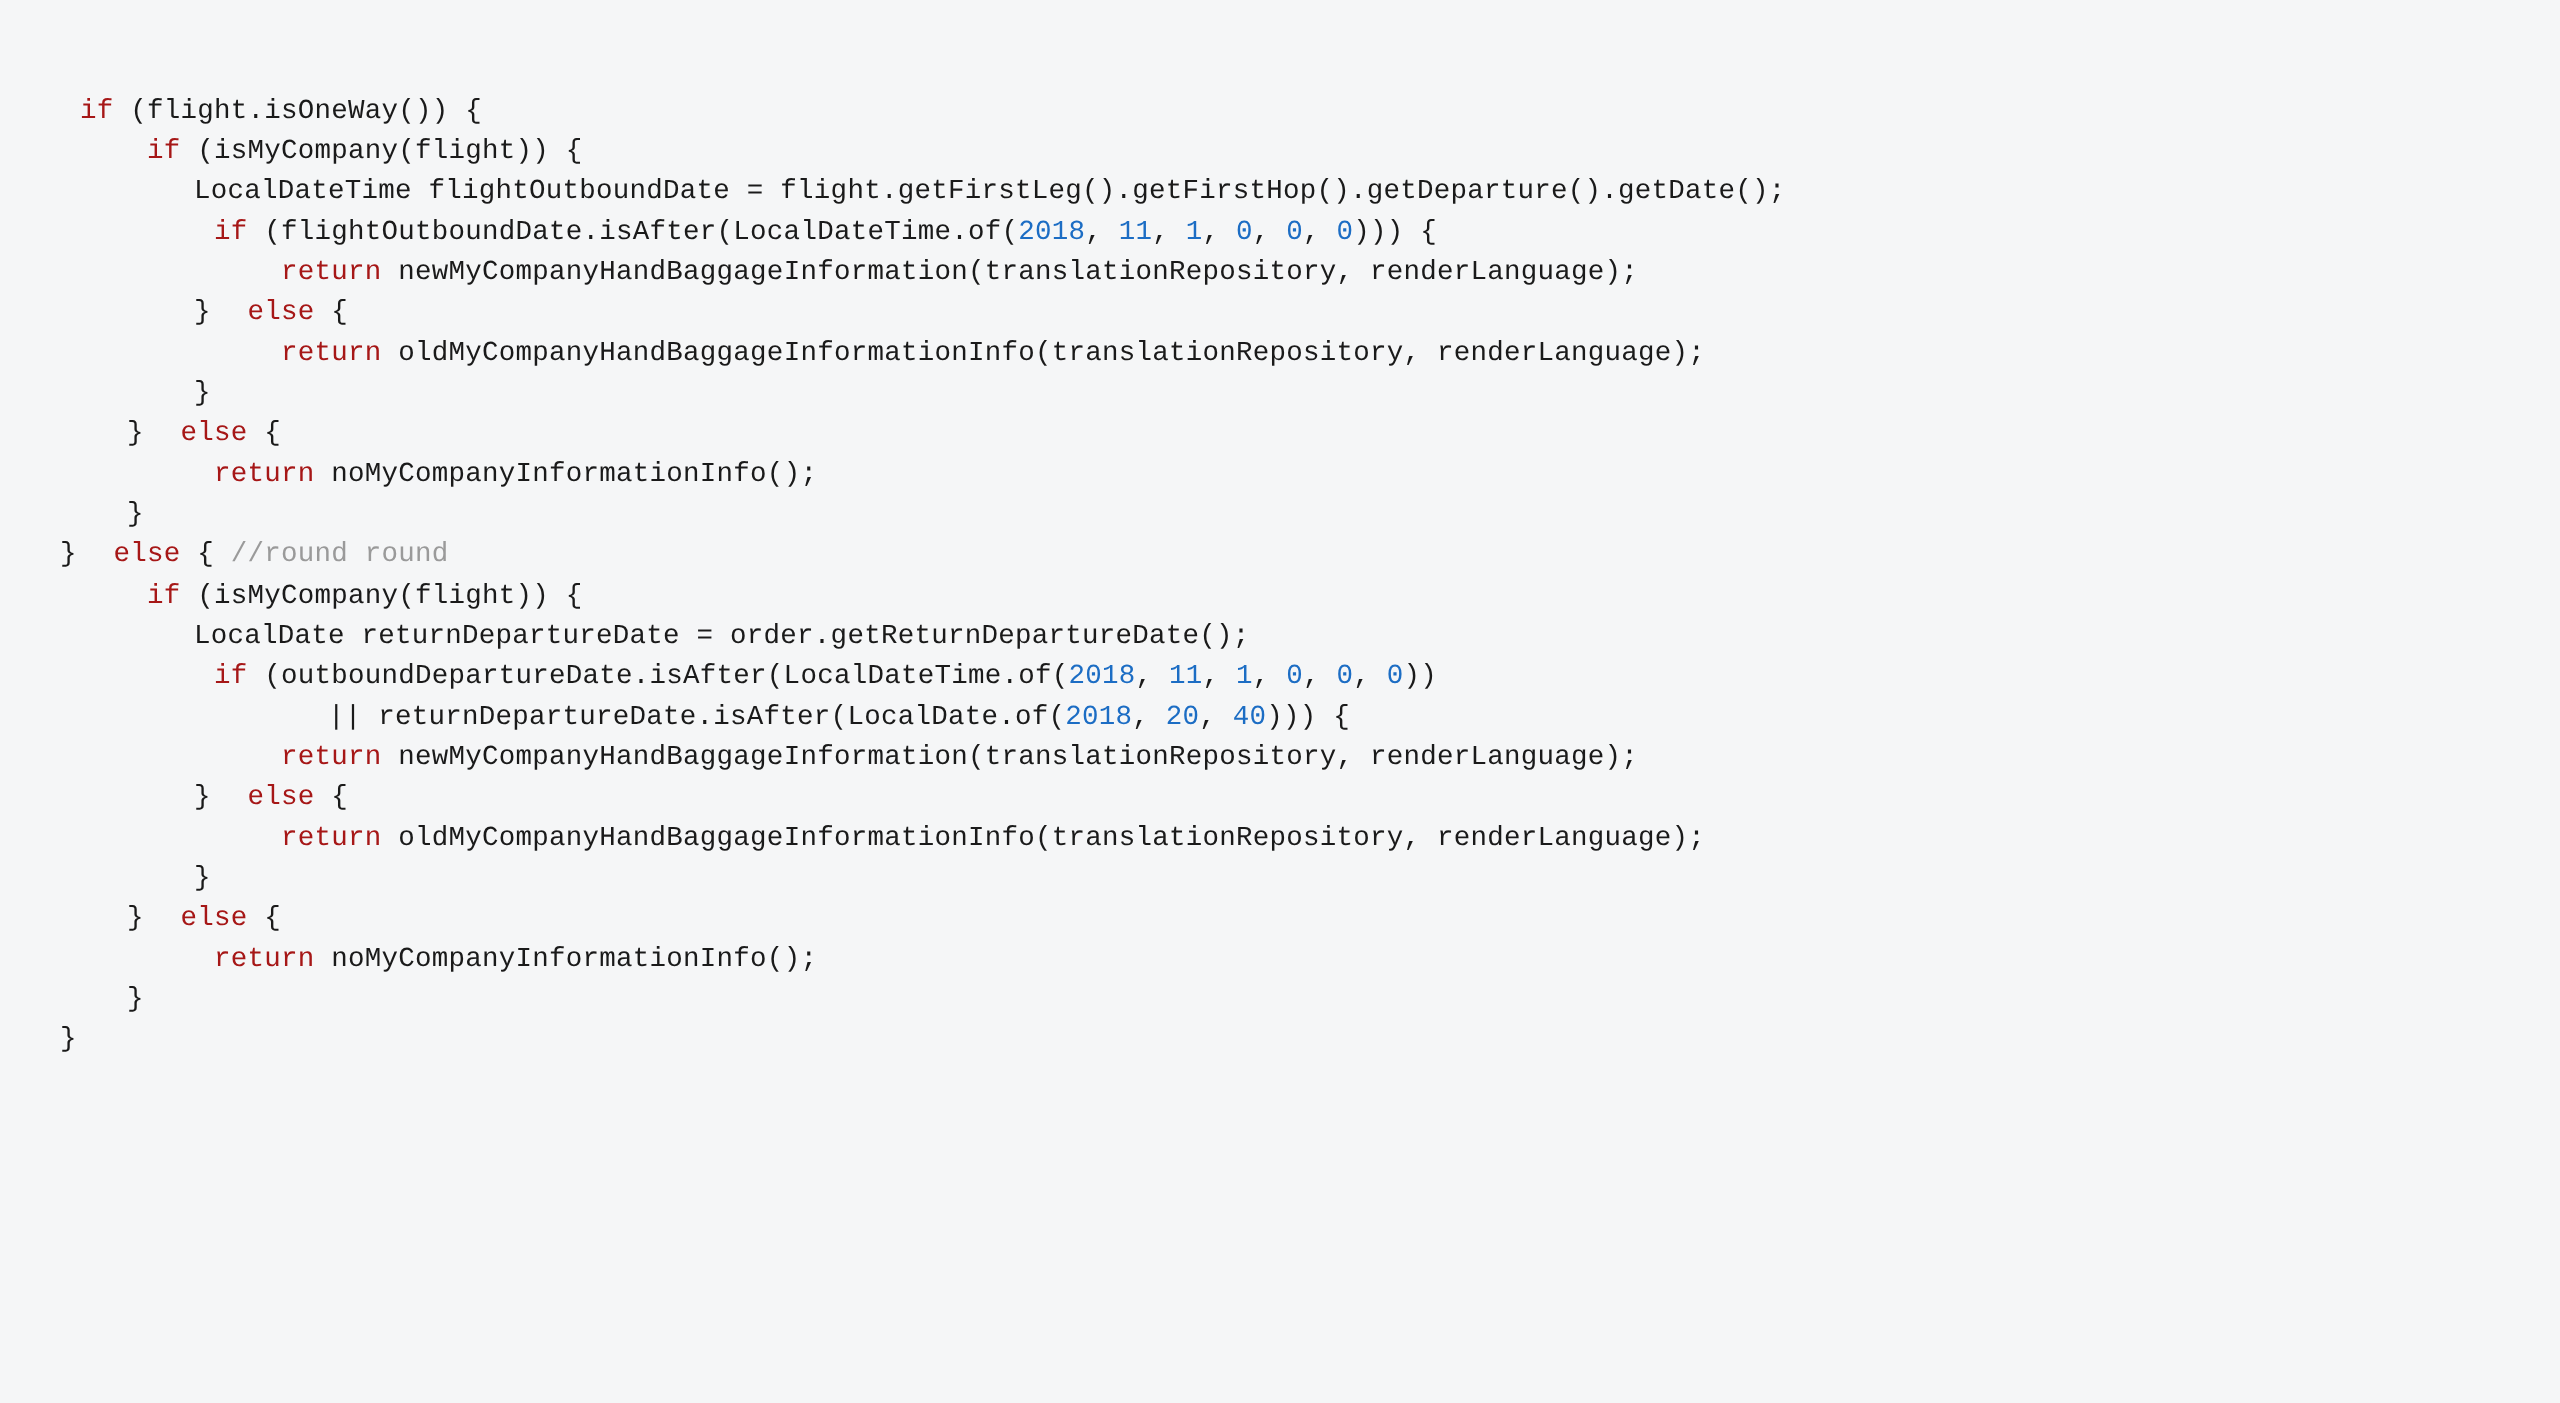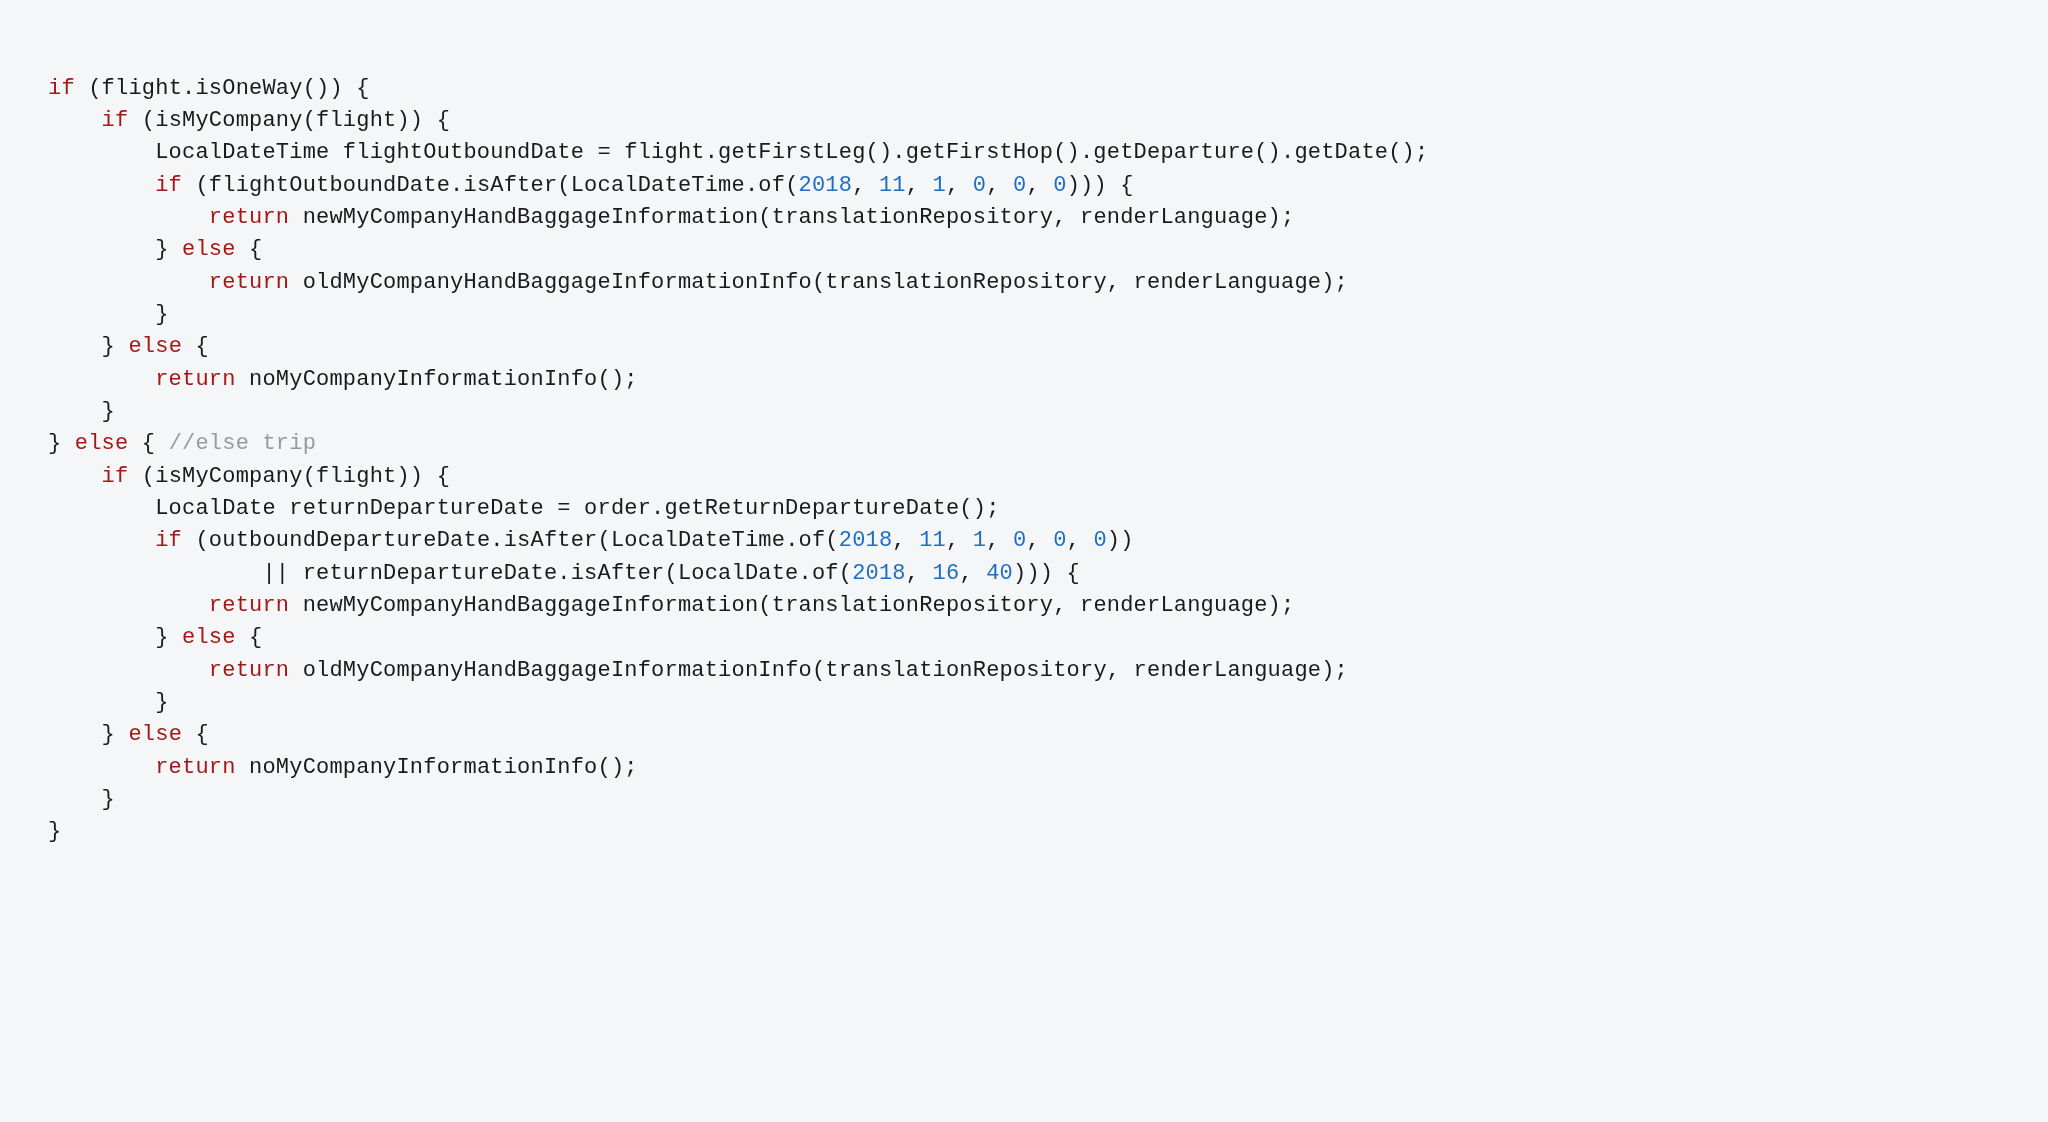--- a/index.html
+++ b/index.html
@@ -10,44 +10,44 @@
     body {
       background: #f5f6f7;
       font-family: 'SF Mono', 'Monaco', 'Menlo', 'Consolas', 'Courier New', monospace;
       font-size: 22px;
       line-height: 1.47;
       color: #1a1a1a;
       padding: 8px 0 8px 48px;
       white-space: pre;
       letter-spacing: 0.2px;
     }
-    .kw { color: #a61717; }
+    .kw { color: #a61717; margin-left: 16px; }
     .num { color: #1c6dc4; margin-top: 16px; }
     .cmt { color: #9a9a9a; }
     .txt { color: #1a1a1a; }
   </style>
 </head>
 <body>
 
 <div id="code-root"><span class="kw">if</span><span class="txt"> (flight.isOneWay()) {
 </span><span class="txt">    </span><span class="kw">if</span><span class="txt"> (isMyCompany(flight)) {
 </span><span class="txt">        LocalDateTime flightOutboundDate = flight.getFirstLeg().getFirstHop().getDeparture().getDate();
 </span><span class="txt">        </span><span class="kw">if</span><span class="txt"> (flightOutboundDate.isAfter(LocalDateTime.of(</span><span class="num">2018</span><span class="txt">, </span><span class="num">11</span><span class="txt">, </span><span class="num">1</span><span class="txt">, </span><span class="num">0</span><span class="txt">, </span><span class="num">0</span><span class="txt">, </span><span class="num">0</span><span class="txt">))) {
 </span><span class="txt">            </span><span class="kw">return</span><span class="txt"> newMyCompanyHandBaggageInformation(translationRepository, renderLanguage);
 </span><span class="txt">        } </span><span class="kw">else</span><span class="txt"> {
 </span><span class="txt">            </span><span class="kw">return</span><span class="txt"> oldMyCompanyHandBaggageInformationInfo(translationRepository, renderLanguage);
 </span><span class="txt">        }
 </span><span class="txt">    } </span><span class="kw">else</span><span class="txt"> {
 </span><span class="txt">        </span><span class="kw">return</span><span class="txt"> noMyCompanyInformationInfo();
 </span><span class="txt">    }
-</span><span class="txt">} </span><span class="kw">else</span><span class="txt"> { </span><span class="cmt">//else trip
+</span><span class="txt">} </span><span class="kw">else</span><span class="txt"> { </span><span class="cmt">//round round
 </span><span class="txt">    </span><span class="kw">if</span><span class="txt"> (isMyCompany(flight)) {
 </span><span class="txt">        LocalDate returnDepartureDate = order.getReturnDepartureDate();
 </span><span class="txt">        </span><span class="kw">if</span><span class="txt"> (outboundDepartureDate.isAfter(LocalDateTime.of(</span><span class="num">2018</span><span class="txt">, </span><span class="num">11</span><span class="txt">, </span><span class="num">1</span><span class="txt">, </span><span class="num">0</span><span class="txt">, </span><span class="num">0</span><span class="txt">, </span><span class="num">0</span><span class="txt">))
-</span><span class="txt">                || returnDepartureDate.isAfter(LocalDate.of(</span><span class="num">2018</span><span class="txt">, </span><span class="num">16</span><span class="txt">, </span><span class="num">40</span><span class="txt">))) {
+</span><span class="txt">                || returnDepartureDate.isAfter(LocalDate.of(</span><span class="num">2018</span><span class="txt">, </span><span class="num">20</span><span class="txt">, </span><span class="num">40</span><span class="txt">))) {
 </span><span class="txt">            </span><span class="kw">return</span><span class="txt"> newMyCompanyHandBaggageInformation(translationRepository, renderLanguage);
 </span><span class="txt">        } </span><span class="kw">else</span><span class="txt"> {
 </span><span class="txt">            </span><span class="kw">return</span><span class="txt"> oldMyCompanyHandBaggageInformationInfo(translationRepository, renderLanguage);
 </span><span class="txt">        }
 </span><span class="txt">    } </span><span class="kw">else</span><span class="txt"> {
 </span><span class="txt">        </span><span class="kw">return</span><span class="txt"> noMyCompanyInformationInfo();
 </span><span class="txt">    }
 </span><span class="txt">}</span></div>
 
 

